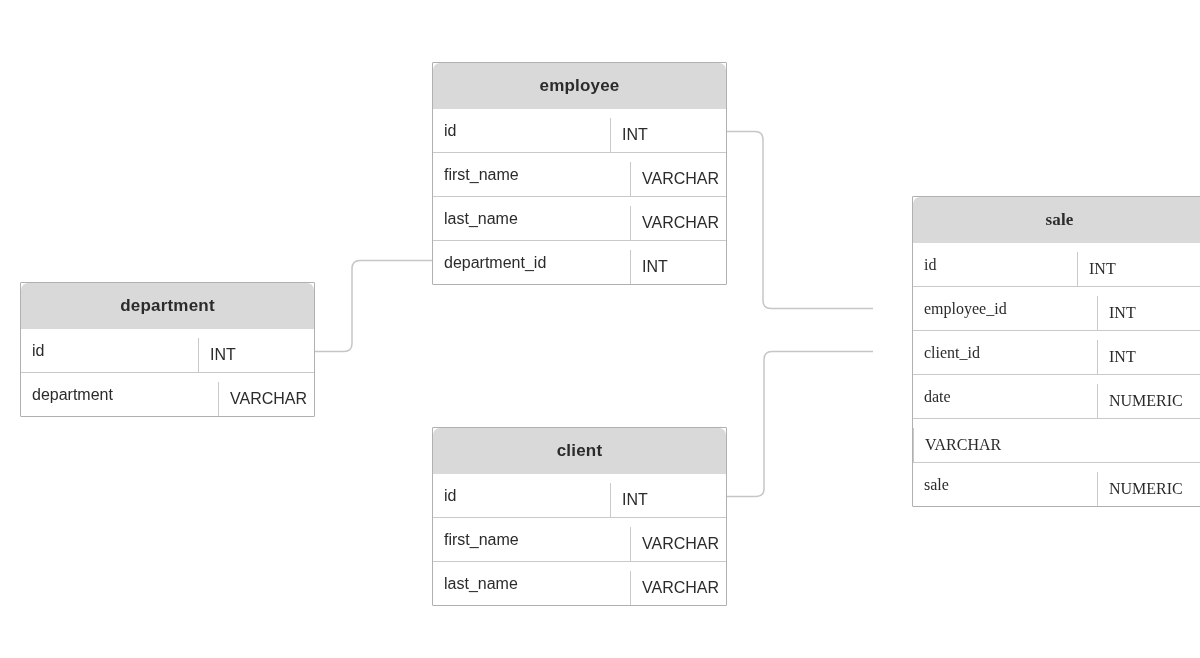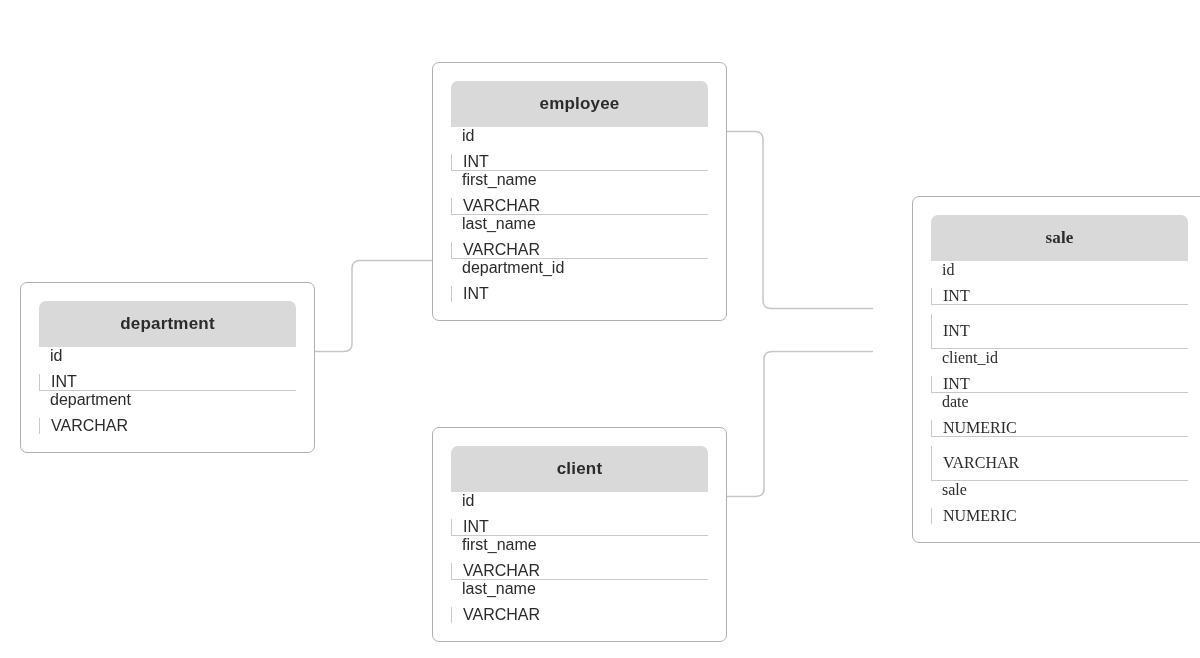--- a/index.html
+++ b/index.html
@@ -26,42 +26,42 @@
     fill: none;
     stroke: #c6c6c6;
     stroke-width: 1.5;
   }
   .db-table {
     position: absolute;
     width: 295px;
     box-sizing: border-box;
     background: #ffffff;
     border: 1.5px solid #b0b0b0;
-    border-radius: 7px;
-    padding: 18px;
+    border-radius: 1px;
+    padding: 0;
     color: #2b2b2b;
   }
   .db-table-header {
     height: 46px;
     background: #d9d9d9;
     border-radius: 7px 7px 0 0;
     display: flex;
     align-items: center;
     justify-content: center;
     font-weight: bold;
     font-size: 17px;
     letter-spacing: 0.2px;
   }
   .db-row {
     display: flex;
     height: 43px;
-    flex-direction: column;
   }
   .db-row + .db-row {
     border-top: 1px solid #c9c9c9;
+    gap: 20px;
   }
   .db-cell {
     display: flex;
     align-items: center;
     padding: 0 11px;
     font-size: 16px;
     box-sizing: border-box;
     white-space: nowrap;
     overflow: hidden;
   }
@@ -137,20 +137,21 @@
     </div>
   </div>
 
   <div class="db-table t-sale">
     <div class="db-table-header">sale</div>
     <div class="db-row">
       <div class="db-cell name">id</div>
       <div class="db-cell type">INT</div>
     </div>
     <div class="db-row">
+      <div class="db-cell name">employee_id</div>
       <div class="db-cell type">INT</div>
     </div>
     <div class="db-row">
       <div class="db-cell name">client_id</div>
       <div class="db-cell type">INT</div>
     </div>
     <div class="db-row">
       <div class="db-cell name">date</div>
       <div class="db-cell type">NUMERIC</div>
     </div>

